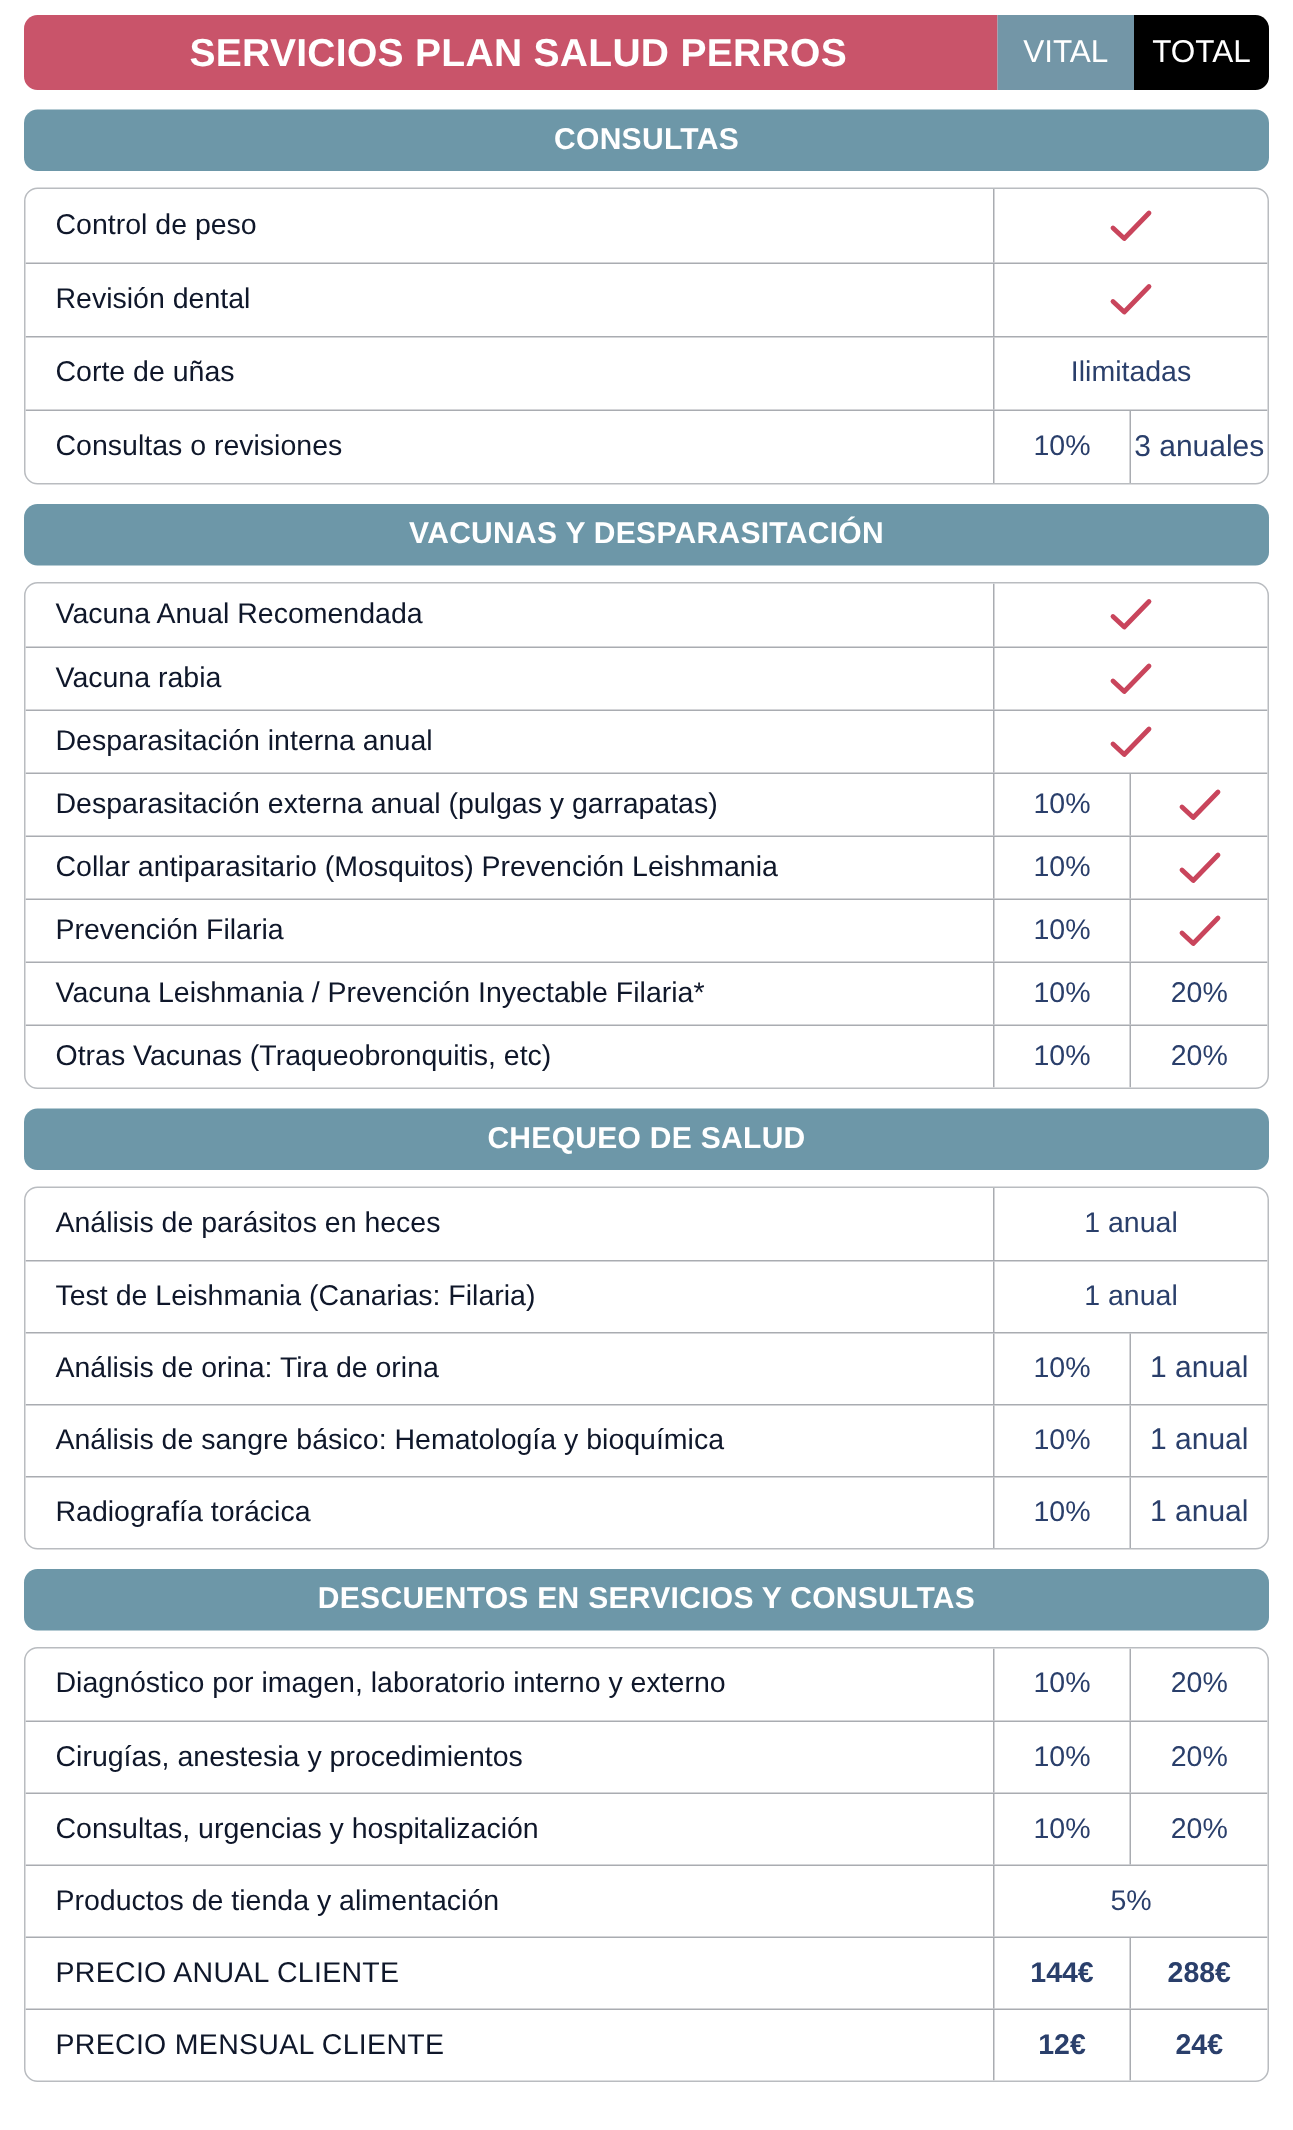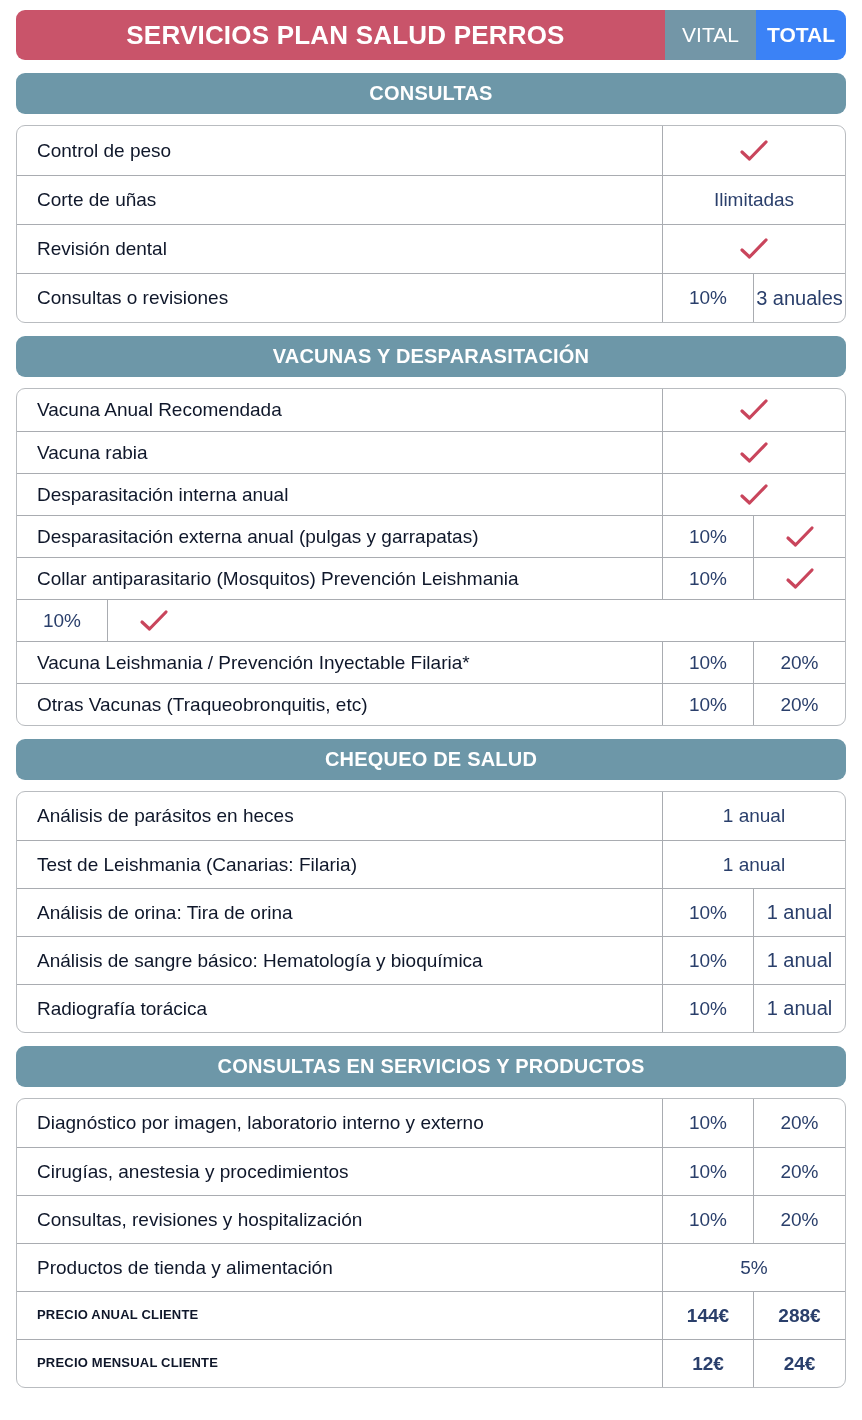--- a/index.html
+++ b/index.html
@@ -45,24 +45,24 @@
     background: #7396a7;
     color: #ffffff;
     font-size: 21px;
     font-weight: normal;
     display: flex;
     align-items: center;
     justify-content: center;
   }
   .banner-total {
     width: 90px;
-    background: #3b82f6;
+    background: #000000;
     color: #ffffff;
     font-size: 21px;
-    font-weight: bold;
+    font-weight: normal;
     display: flex;
     align-items: center;
     justify-content: center;
   }
 
   
   .section-bar {
     background: #6d97a8;
     color: #ffffff;
     border-radius: 9px;
@@ -97,22 +97,22 @@
     flex: 1 1 auto;
     display: flex;
     align-items: center;
     padding: 0 12px 0 20px;
     font-size: 19px;
     color: #0f172a;
     border-right: 1px solid #a9acb1;
     line-height: 1.15;
   }
   .cell-label.bold {
-    font-weight: bold;
-    font-size: 13px;
+    font-weight: normal;
+    font-size: 19px;
     letter-spacing: 0.2px;
   }
 
   .cell-val {
     width: 91px;
     flex: 0 0 91px;
     display: flex;
     align-items: center;
     justify-content: center;
     font-size: 19px;
@@ -165,30 +165,30 @@
       <div class="card">
         <div class="row r-tall">
           <div class="cell-label">Control de peso</div>
           <div class="cell-span">
             <svg class="check" viewBox="0 0 30 24">
               <path d="M3 13 L10.5 20 L27 3" fill="none" stroke="#c9455c" stroke-width="3.2" stroke-linecap="round" stroke-linejoin="round"></path>
             </svg>
           </div>
         </div>
         <div class="row r-tall">
+          <div class="cell-label">Revisión dental</div>
+          <div class="cell-span">
+            <svg class="check" viewBox="0 0 30 24">
+              <path d="M3 13 L10.5 20 L27 3" fill="none" stroke="#c9455c" stroke-width="3.2" stroke-linecap="round" stroke-linejoin="round"></path>
+            </svg>
+          </div>
+        </div>
+        <div class="row r-tall">
           <div class="cell-label">Corte de uñas</div>
           <div class="cell-span">Ilimitadas</div>
-        </div>
-        <div class="row r-tall">
-          <div class="cell-label">Revisión dental</div>
-          <div class="cell-span">
-            <svg class="check" viewBox="0 0 30 24">
-              <path d="M3 13 L10.5 20 L27 3" fill="none" stroke="#c9455c" stroke-width="3.2" stroke-linecap="round" stroke-linejoin="round"></path>
-            </svg>
-          </div>
         </div>
         <div class="row r-tall">
           <div class="cell-label">Consultas o revisiones</div>
           <div class="cell-val sep">10%</div>
           <div class="cell-val small">3 anuales</div>
         </div>
       </div>
       <div class="gap-md"></div>
       <div class="section-bar">VACUNAS Y DESPARASITACIÓN</div>
       <div class="gap-sm"></div>
@@ -229,20 +229,21 @@
         <div class="row r-mid">
           <div class="cell-label">Collar antiparasitario (Mosquitos) Prevención Leishmania</div>
           <div class="cell-val sep">10%</div>
           <div class="cell-val">
             <svg class="check" viewBox="0 0 30 24">
               <path d="M3 13 L10.5 20 L27 3" fill="none" stroke="#c9455c" stroke-width="3.2" stroke-linecap="round" stroke-linejoin="round"></path>
             </svg>
           </div>
         </div>
         <div class="row r-mid">
+          <div class="cell-label">Prevención Filaria</div>
           <div class="cell-val sep">10%</div>
           <div class="cell-val">
             <svg class="check" viewBox="0 0 30 24">
               <path d="M3 13 L10.5 20 L27 3" fill="none" stroke="#c9455c" stroke-width="3.2" stroke-linecap="round" stroke-linejoin="round"></path>
             </svg>
           </div>
         </div>
         <div class="row r-mid">
           <div class="cell-label">Vacuna Leishmania / Prevención Inyectable Filaria*</div>
           <div class="cell-val sep">10%</div>
@@ -276,35 +277,35 @@
           <div class="cell-val sep">10%</div>
           <div class="cell-val small">1 anual</div>
         </div>
         <div class="row r-lo">
           <div class="cell-label">Radiografía torácica</div>
           <div class="cell-val sep">10%</div>
           <div class="cell-val small">1 anual</div>
         </div>
       </div>
       <div class="gap-md"></div>
-      <div class="section-bar">CONSULTAS EN SERVICIOS Y PRODUCTOS</div>
+      <div class="section-bar">DESCUENTOS EN SERVICIOS Y CONSULTAS</div>
       <div class="gap-sm"></div>
       <div class="card">
         <div class="row r-lo">
           <div class="cell-label">Diagnóstico por imagen, laboratorio interno y externo</div>
           <div class="cell-val sep">10%</div>
           <div class="cell-val">20%</div>
         </div>
         <div class="row r-lo">
           <div class="cell-label">Cirugías, anestesia y procedimientos</div>
           <div class="cell-val sep">10%</div>
           <div class="cell-val">20%</div>
         </div>
         <div class="row r-lo">
-          <div class="cell-label">Consultas, revisiones y hospitalización</div>
+          <div class="cell-label">Consultas, urgencias y hospitalización</div>
           <div class="cell-val sep">10%</div>
           <div class="cell-val">20%</div>
         </div>
         <div class="row r-lo">
           <div class="cell-label">Productos de tienda y alimentación</div>
           <div class="cell-span">5%</div>
         </div>
         <div class="row r-lo">
           <div class="cell-label bold">PRECIO ANUAL CLIENTE</div>
           <div class="cell-val sep bold">144€</div>

